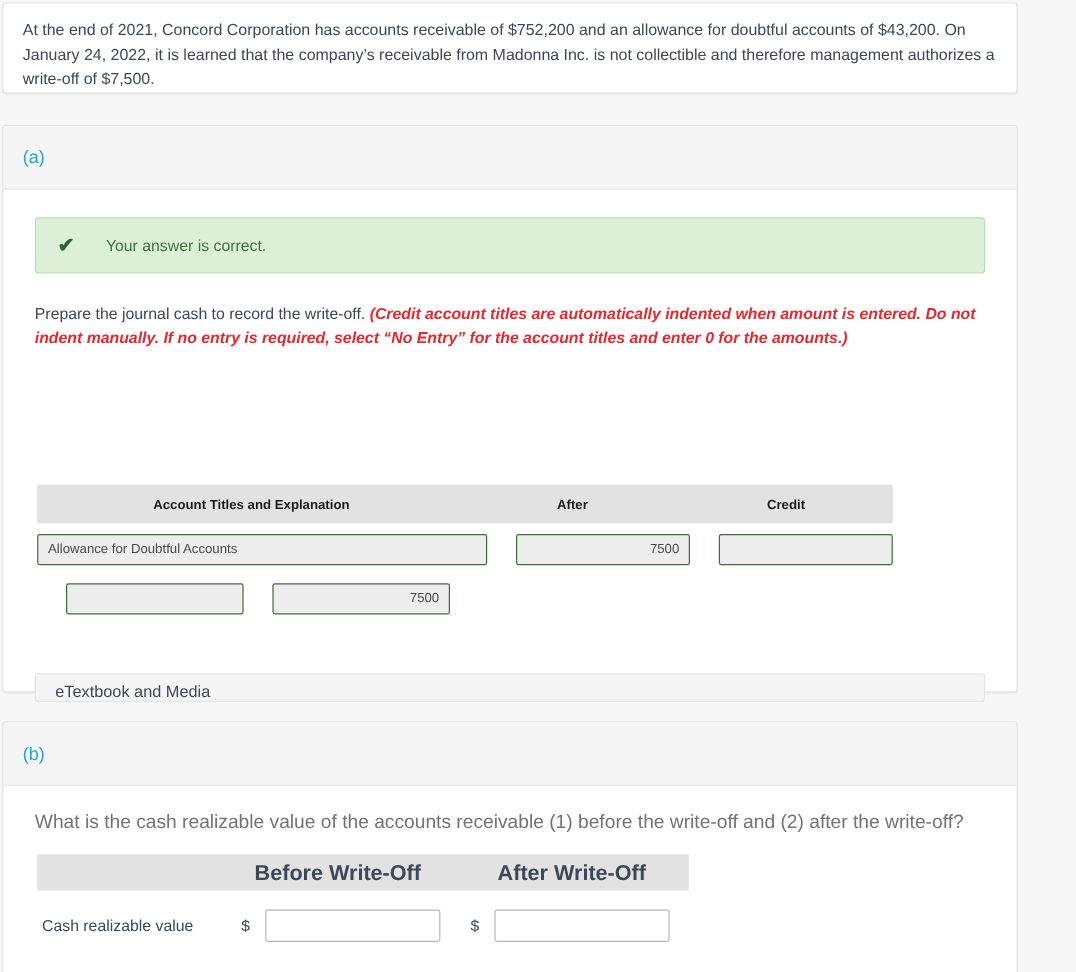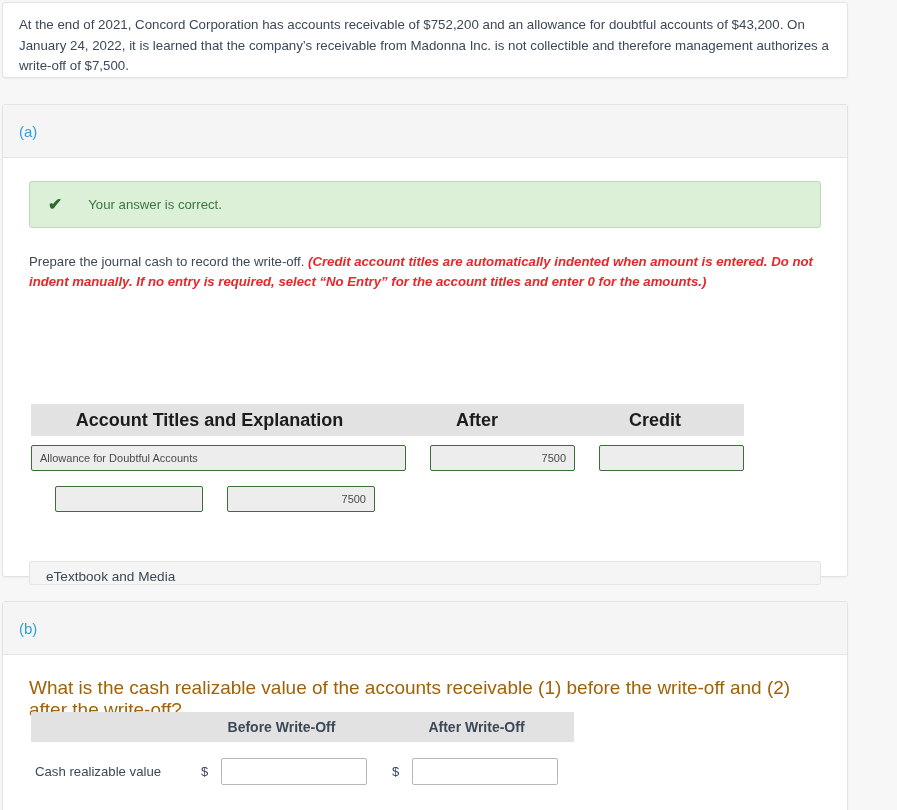--- a/index.html
+++ b/index.html
@@ -105,21 +105,21 @@
   .journal-head {
     display: flex;
     background: #e2e2e2;
     height: 32px;
     align-items: center;
   }
   .jh-title  { width: 357px; text-align: center; }
   .jh-debit  { width: 178px; text-align: center; }
   .jh-credit { width: 178px; text-align: center; }
   .journal-head span {
-    font-size: 18px;
+    font-size: 11px;
     font-weight: bold;
     color: #1c1c1c;
   }
 
   .journal-row {
     display: flex;
     align-items: center;
     margin-top: 10px;
   }
   .journal-row.r1 { margin-top: 9px; }
@@ -167,40 +167,40 @@
     right: 26px;
     top: 545px;
     font-size: 12.6px;
     font-weight: bold;
     color: #3c4858;
   }
 
   
   .qtext {
     margin: 22px 26px 0 26px;
-    font-size: 19px;
-    color: #a16207;
+    font-size: 16px;
+    color: #737373;
   }
 
   .crv-table {
     position: absolute;
     left: 28px;
     top: 110px;
     width: 543px;
   }
   .crv-head {
     display: flex;
     background: #e2e2e2;
     height: 30px;
     align-items: center;
   }
   .crv-h-blank { width: 153px; }
   .crv-h-col   { width: 195px; text-align: center; }
   .crv-head span {
-    font-size: 14px;
+    font-size: 18px;
     font-weight: bold;
     color: #3c4858;
   }
   .crv-row {
     display: flex;
     align-items: center;
     margin-top: 16px;
   }
   .crv-label {
     width: 170px;

